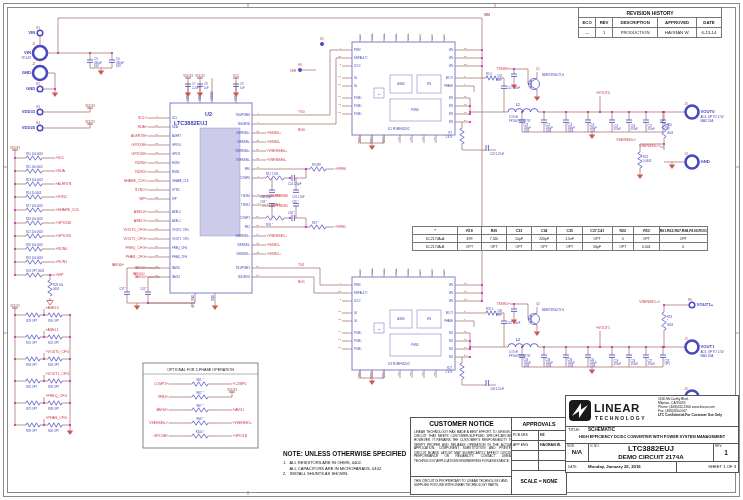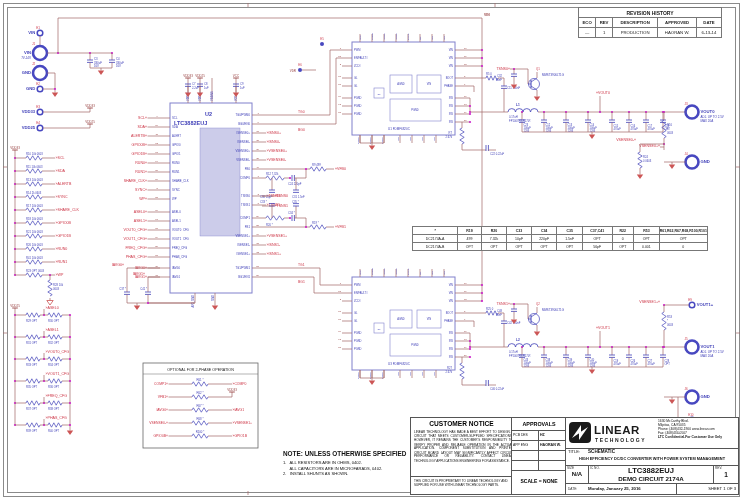--- a/index.html
+++ b/index.html
@@ -32,21 +32,21 @@
   .notice .nf{font-size:5px;line-height:1.3;color:#111}
   
   .appr{position:absolute;left:511px;top:417px;width:54px;height:76px;border:1px solid #555;background:#fff}
   .appr .ah{font-size:5.4px;font-weight:bold;text-align:center;border-bottom:1px solid #555;padding:3px 0}
   .appr .arow{display:flex;border-bottom:1px solid #555;height:9px}
   .appr .al{width:24px;border-right:1px solid #555;font-size:3.4px;padding:1.5px 1px;color:#111}
   .appr .av{flex:1;font-size:3.6px;font-weight:bold;padding:1.5px 1px;color:#111}
   .appr .ascale{position:absolute;bottom:0;left:0;right:0;height:16px;border-top:0;
                 font-size:5px;font-weight:bold;text-align:center;padding-top:5px}
   
-  .tb{position:absolute;left:565px;top:417px;width:172px;height:76px;border:1px solid #555;background:#fff;color:#111}
+  .tb{position:absolute;left:565px;top:395px;width:172px;height:76px;border:1px solid #555;background:#fff;color:#111}
   .tb .row1{position:absolute;left:0;top:0;width:172px;height:30px;border-bottom:1px solid #555}
   .tb .addr{position:absolute;right:2px;top:1px;width:78px;font-size:3.3px;line-height:1.25}
   .tb .addr .cl{font-weight:bold}
   .tb .row2{position:absolute;left:0;top:30px;width:172px;height:17px;border-bottom:1px solid #555}
   .tb .tl{position:absolute;left:2px;top:1px;font-size:4px}
   .tb .tt{position:absolute;left:22px;top:1px;font-size:4.6px;font-weight:bold}
   .tb .ts{position:absolute;left:2px;top:8px;width:168px;text-align:center;font-size:3.9px;font-weight:bold}
   .tb .row3{position:absolute;left:0;top:47px;width:172px;height:18px;border-bottom:1px solid #555}
   .tb .szc{position:absolute;left:0;top:0;width:22px;height:18px;border-right:1px solid #555}
   .tb .revc{position:absolute;right:0;top:0;width:24px;height:18px;border-left:1px solid #555}

